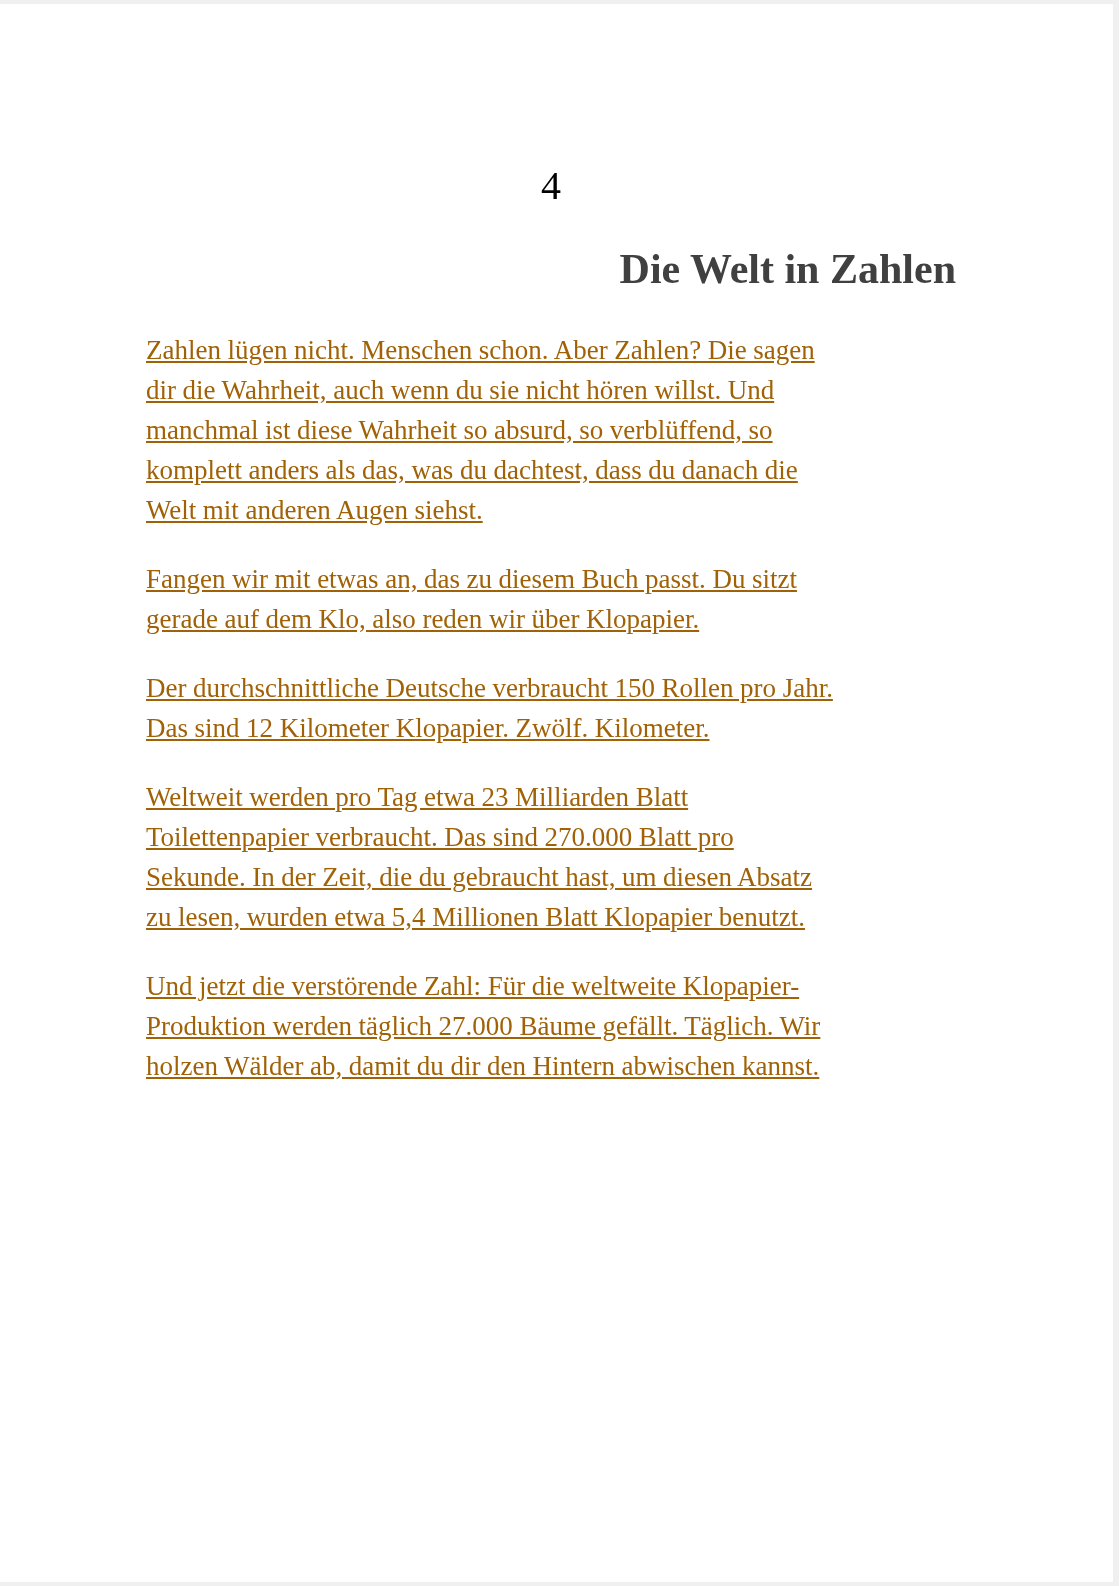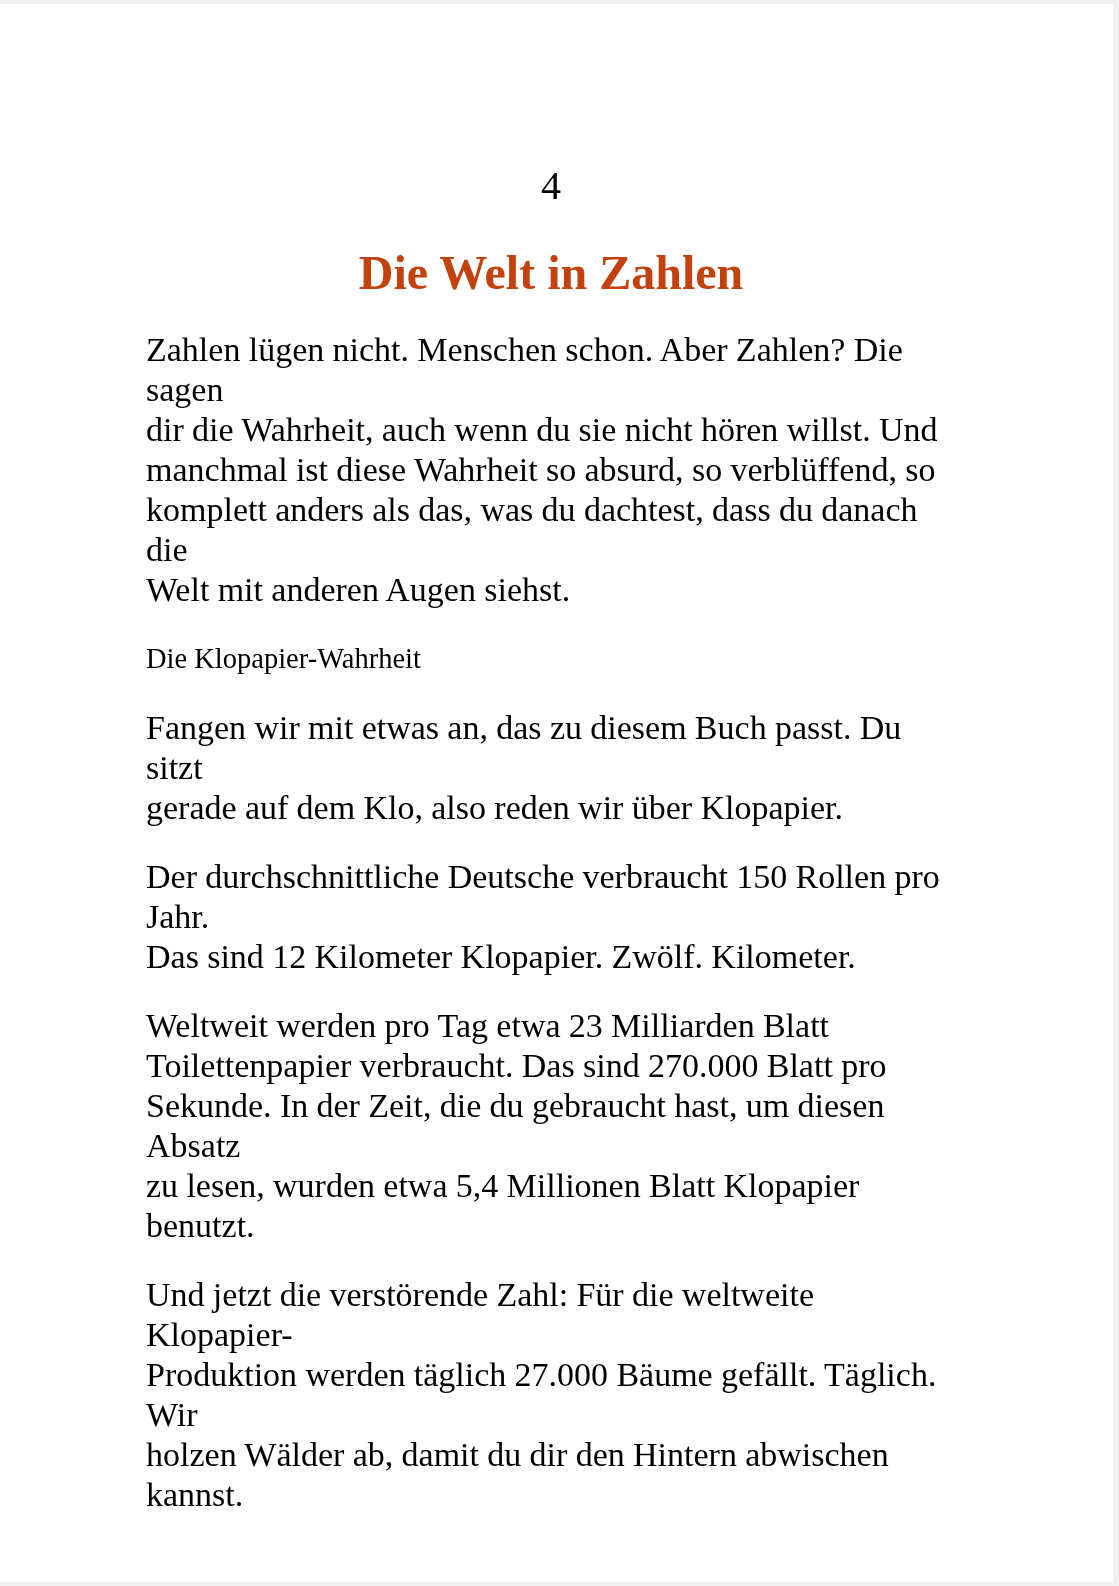--- a/index.html
+++ b/index.html
@@ -38,39 +38,40 @@
     font-size: 40px;
     line-height: 44px;
     color: #000000;
     letter-spacing: 0px;
   }
   .chapter-title {
     position: absolute;
     left: 0;
     top: 212px;
     width: 810px;
-    text-align: center;
-    font-size: 48px;
+    text-align: right;
+    font-size: 42px;
     line-height: 50px;
-    color: #c2410c;
+    color: #404040;
   }
   .body-block {
     position: absolute;
     left: 0;
     top: 326px;
     width: 815px;
   }
   p.para {
     margin: 0 0 29px 0;
-    font-size: 34px;
+    font-size: 27px;
     line-height: 40px;
-    color: #000000;
+    color: #a16207;
     text-align: left;
     white-space: pre-wrap;
     word-spacing: -0.2px;
+    text-decoration: underline;
   }
   p.para:last-child {
     margin-bottom: 10px;
   }
   p.subheading {
     margin: 0 0 29px 0;
     font-size: 28.5px;
     line-height: 40px;
     color: #000000;
     text-align: left;
@@ -86,21 +87,20 @@
     <div class="chapter-number">4</div>
 
     <h1 class="chapter-title">Die Welt in Zahlen</h1>
 
     <div class="body-block">
       <p class="para">Zahlen lügen nicht. Menschen schon. Aber Zahlen? Die sagen
 dir die Wahrheit, auch wenn du sie nicht hören willst. Und
 manchmal ist diese Wahrheit so absurd, so verblüffend, so
 komplett anders als das, was du dachtest, dass du danach die
 Welt mit anderen Augen siehst.</p>
-      <p class="subheading">Die Klopapier-Wahrheit</p>
       <p class="para">Fangen wir mit etwas an, das zu diesem Buch passt. Du sitzt
 gerade auf dem Klo, also reden wir über Klopapier.</p>
       <p class="para">Der durchschnittliche Deutsche verbraucht 150 Rollen pro Jahr.
 Das sind 12 Kilometer Klopapier. Zwölf. Kilometer.</p>
       <p class="para">Weltweit werden pro Tag etwa 23 Milliarden Blatt
 Toilettenpapier verbraucht. Das sind 270.000 Blatt pro
 Sekunde. In der Zeit, die du gebraucht hast, um diesen Absatz
 zu lesen, wurden etwa 5,4 Millionen Blatt Klopapier benutzt.</p>
       <p class="para">Und jetzt die verstörende Zahl: Für die weltweite Klopapier-
 Produktion werden täglich 27.000 Bäume gefällt. Täglich. Wir

